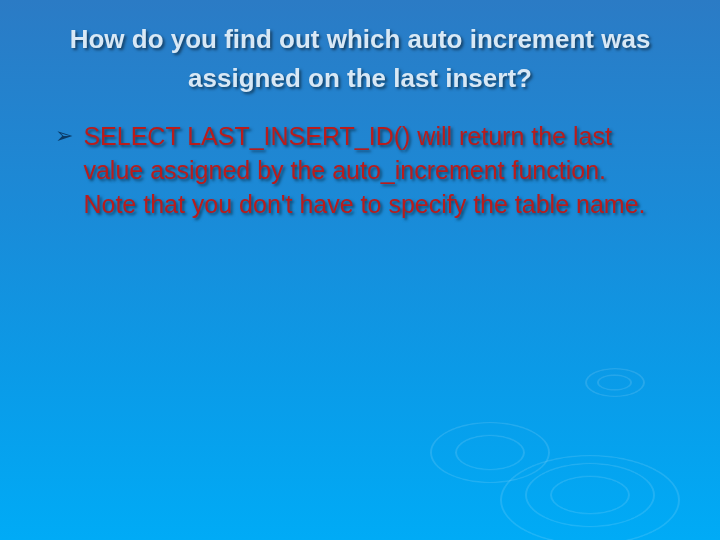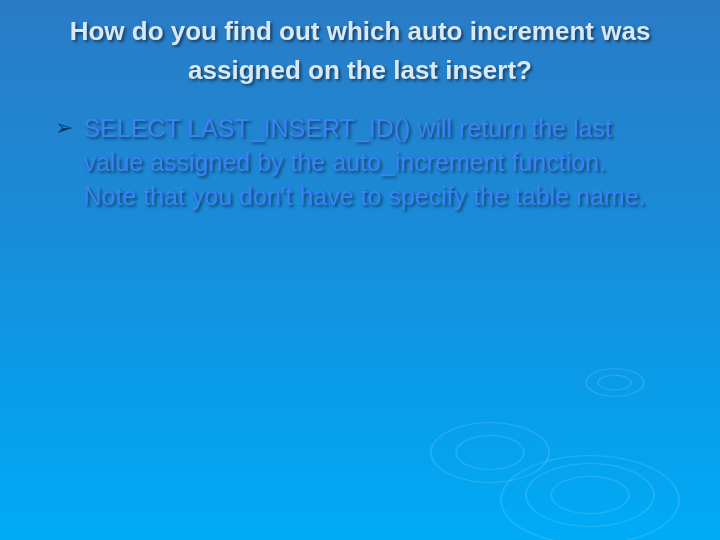--- a/index.html
+++ b/index.html
@@ -26,21 +26,21 @@
   }
   .r1 { width: 180px; height: 140px; right: 10px; bottom: -20px; transform: rotateX(50deg); }
   .r2 { width: 130px; height: 100px; right: 35px; bottom: 5px; transform: rotateX(50deg); }
   .r3 { width: 80px;  height: 60px;  right: 60px; bottom: 25px; transform: rotateX(50deg); }
   .r4 { width: 120px; height: 95px;  right: 140px; bottom: 50px; transform: rotateX(50deg); }
   .r5 { width: 70px;  height: 55px;  right: 165px; bottom: 70px; transform: rotateX(50deg); }
   .r6 { width: 60px;  height: 45px;  right: 45px;  bottom: 145px; transform: rotateX(50deg); }
   .r7 { width: 35px;  height: 25px;  right: 58px;  bottom: 155px; transform: rotateX(50deg); }
 
   .title {
-    padding: 12px 50px 0 50px;
+    padding: 20px 50px 0 50px;
     text-align: center;
     color: #d8e8f5;
     font-size: 26px;
     font-weight: bold;
     line-height: 1.5;
     text-shadow: 2px 2px 3px rgba(0,0,0,0.5);
   }
   .content {
     padding: 22px 55px 0 55px;
   }
@@ -49,21 +49,21 @@
     align-items: flex-start;
   }
   .bullet-marker {
     color: #0a3a66;
     font-size: 22px;
     line-height: 32px;
     margin-right: 10px;
     flex-shrink: 0;
   }
   .bullet-text {
-    color: #3b82f6;
+    color: #b91c1c;
     font-size: 25px;
     line-height: 1.35;
     text-shadow: 2px 2px 3px rgba(0,0,0,0.5);
   }
 </style>
 </head>
 <body>
 
 <div class="title">How do you find out which auto increment was assigned on the last insert?</div>
 

